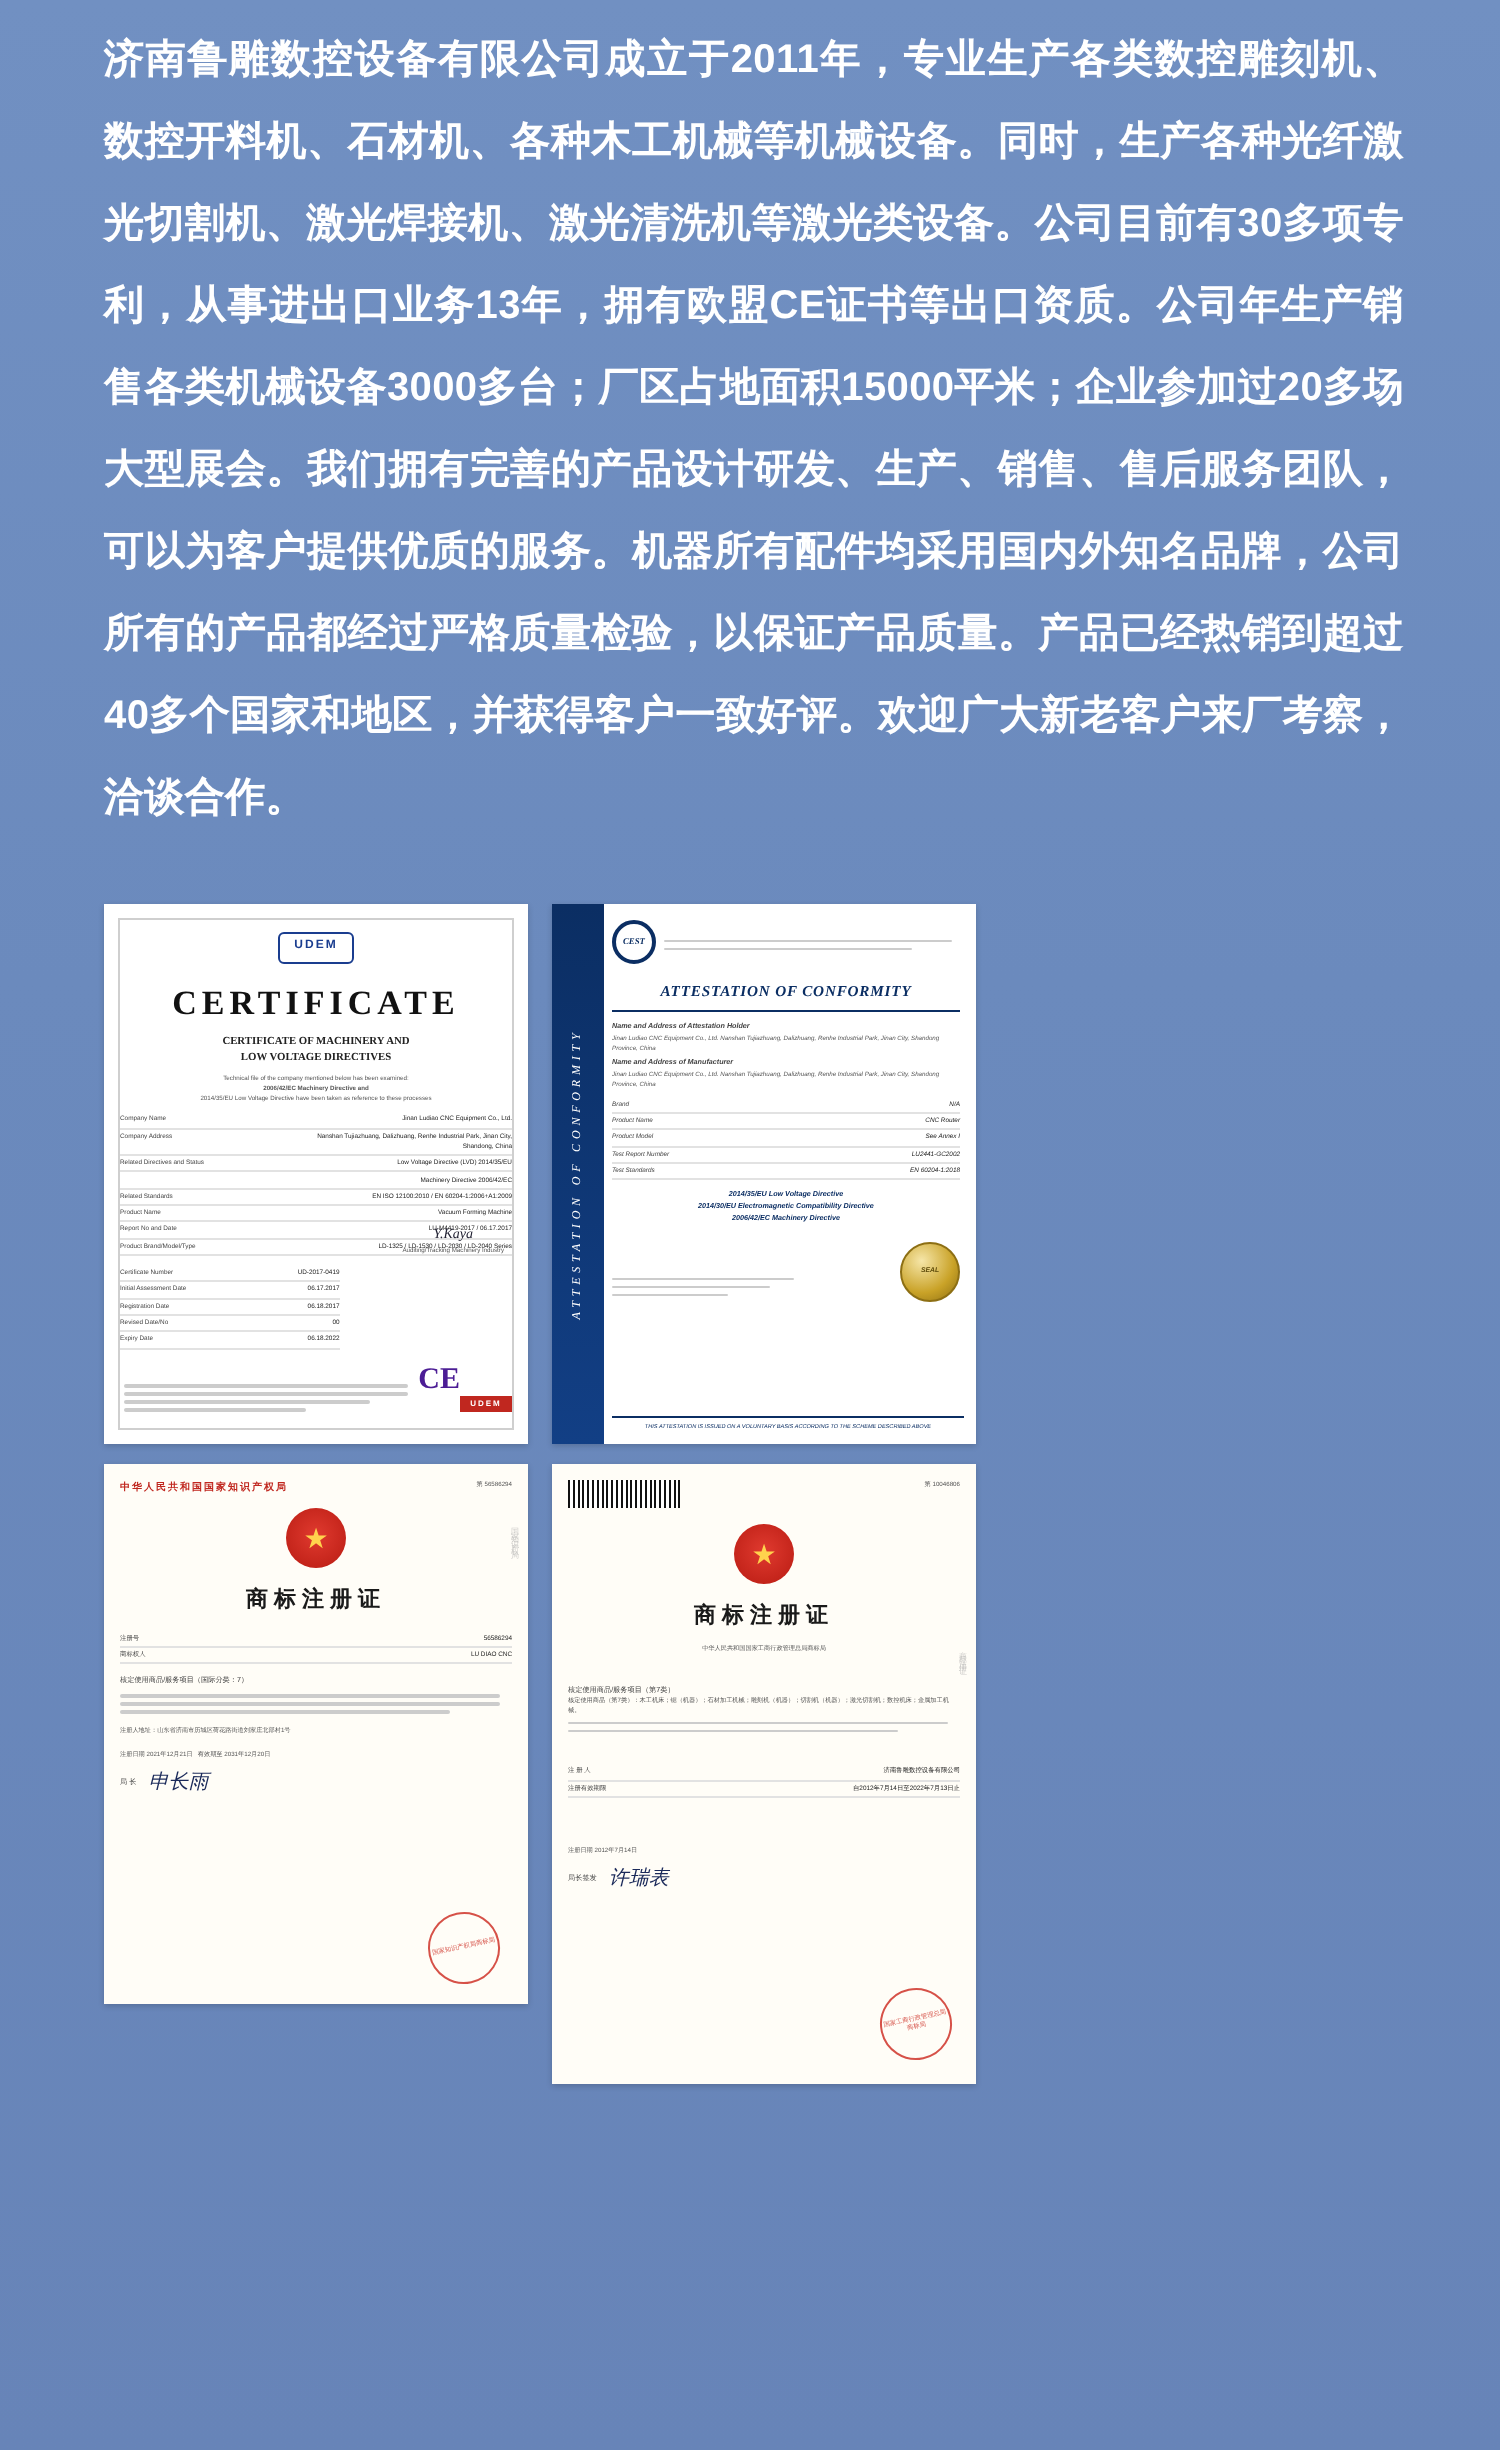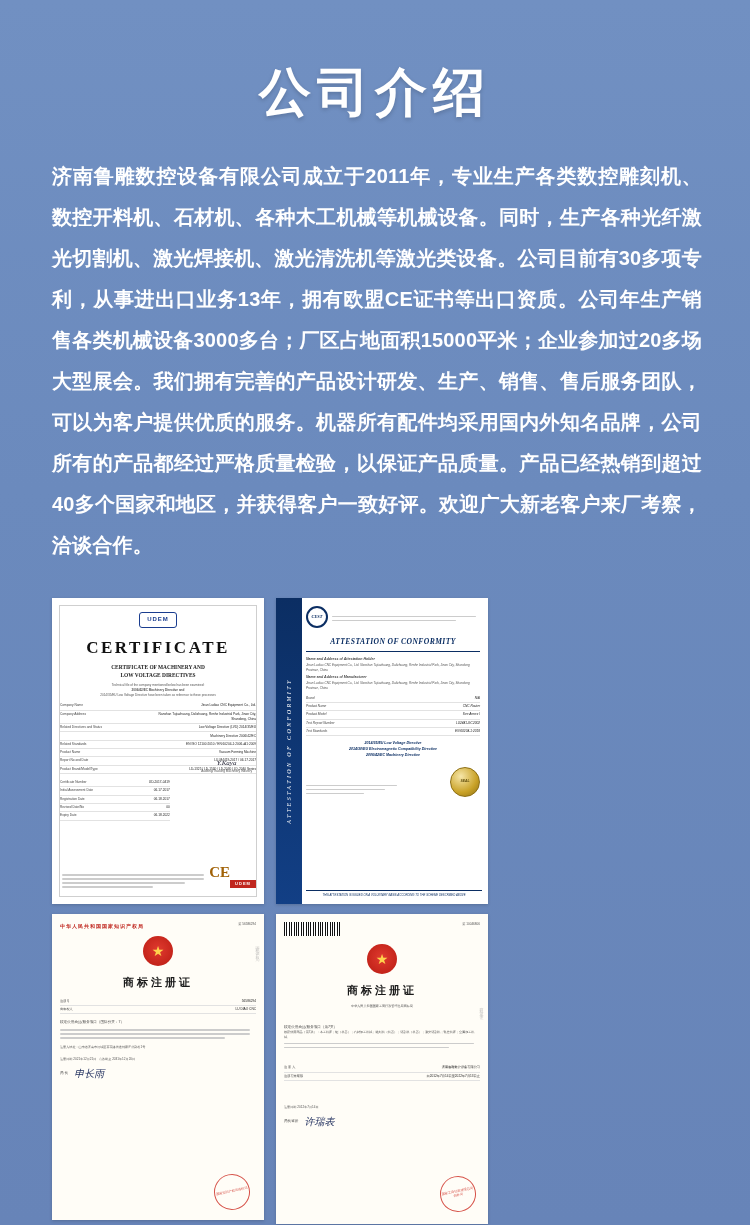--- a/index.html
+++ b/index.html
@@ -43,21 +43,21 @@
     flex-wrap: wrap;
     gap: 10px 12px;
   }
   .cert {
     width: 212px;
     background: #fff;
     position: relative;
     overflow: hidden;
     box-shadow: 0 1px 3px rgba(0,0,0,0.18);
   }
-  .cert.h1 { height: 306px; }
+  .cert.h1 { height: 270px; }
   .cert.h2 { height: 310px; }
 
   
   .doc {
     position: absolute;
     inset: 0;
     padding: 8px;
     font-size: 3.2px;
     color: #333;
     line-height: 1.6;
@@ -122,21 +122,21 @@
     line-height: 1.5;
     color: #222;
   }
   .c1-ce {
     position: absolute;
     right: 34px;
     bottom: 20px;
     font-family: "Liberation Serif", serif;
     font-size: 15px;
     font-weight: bold;
-    color: #a16207;
+    color: #4c1d95;
   }
   .udem-badge {
     position: absolute;
     right: 8px;
     bottom: 16px;
     width: 26px;
     text-align: center;
   }
   .udem-badge .u1 {
     background: #c0271f; color: #fff; font-size: 4px; font-weight: bold;
@@ -246,21 +246,20 @@
     font-size: 10px;
     color: #1b2a5a;
     font-style: italic;
   }
 </style>
 </head>
 <body>
 
 <div class="page">
 
-  <div class="title">公司介绍</div>
 
   <div class="intro">济南鲁雕数控设备有限公司成立于2011年，专业生产各类数控雕刻机、数控开料机、石材机、各种木工机械等机械设备。同时，生产各种光纤激光切割机、激光焊接机、激光清洗机等激光类设备。公司目前有30多项专利，从事进出口业务13年，拥有欧盟CE证书等出口资质。公司年生产销售各类机械设备3000多台；厂区占地面积15000平米；企业参加过20多场大型展会。我们拥有完善的产品设计研发、生产、销售、售后服务团队，可以为客户提供优质的服务。机器所有配件均采用国内外知名品牌，公司所有的产品都经过严格质量检验，以保证产品质量。产品已经热销到超过40多个国家和地区，并获得客户一致好评。欢迎广大新老客户来厂考察，洽谈合作。</div>
 
   <div class="cert-grid">
 
     <div class="cert h1">
       <div class="frame-thin"></div>
       <div class="doc">
         <div class="c1-top">
           <span class="c1-logo">UDEM</span>

